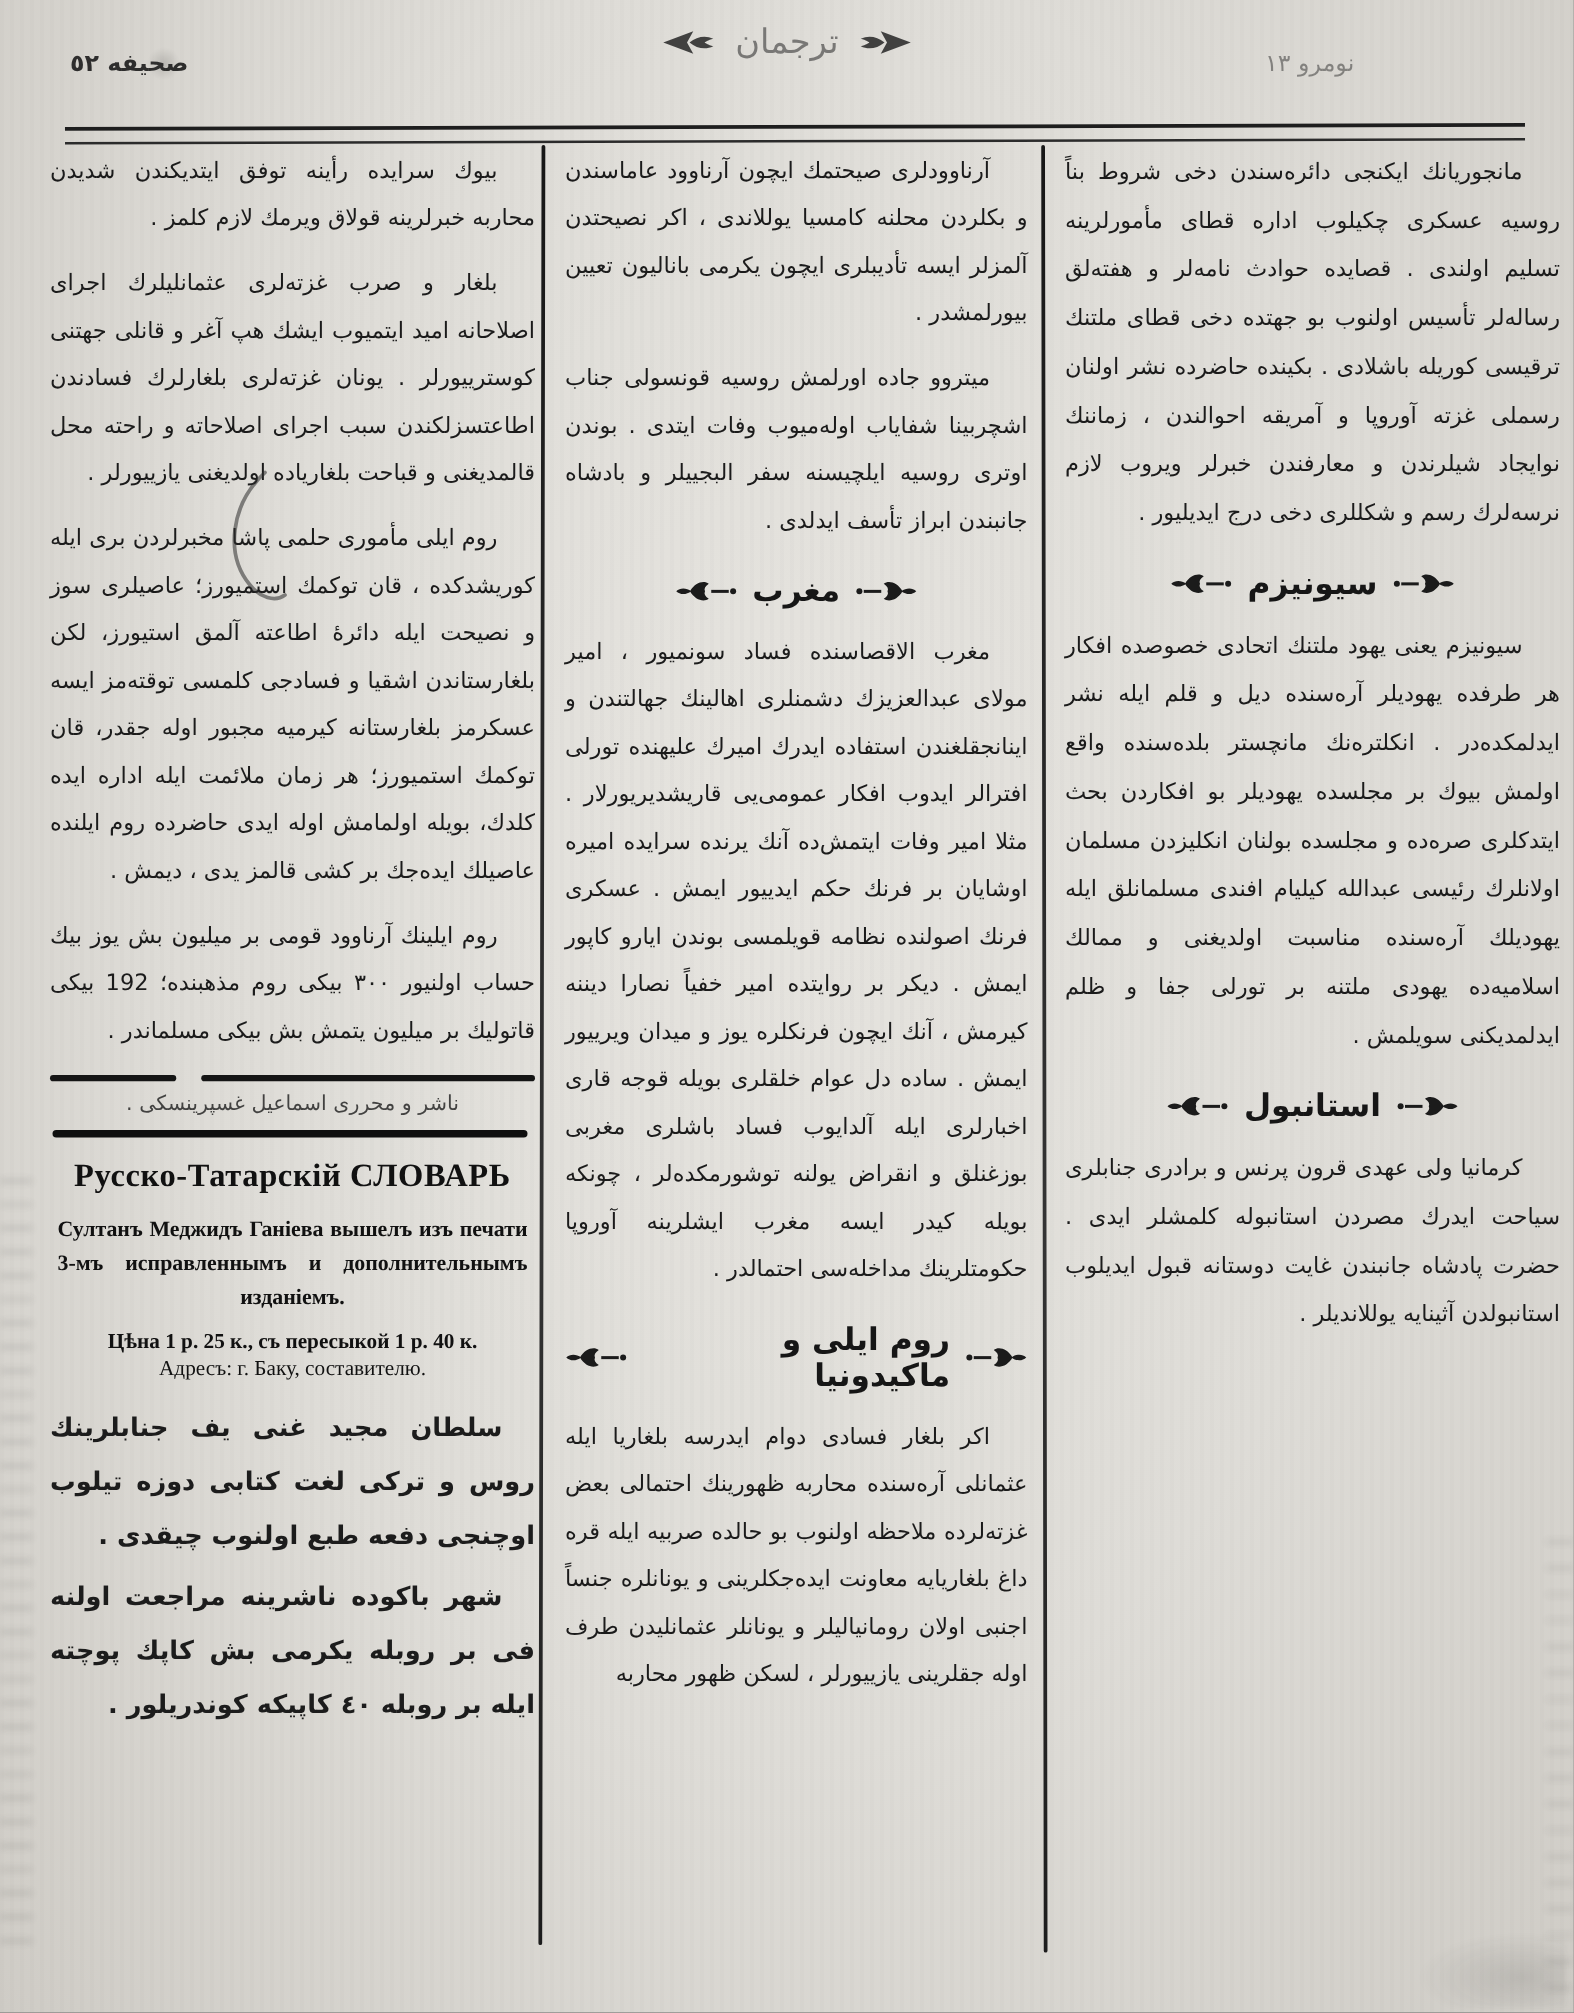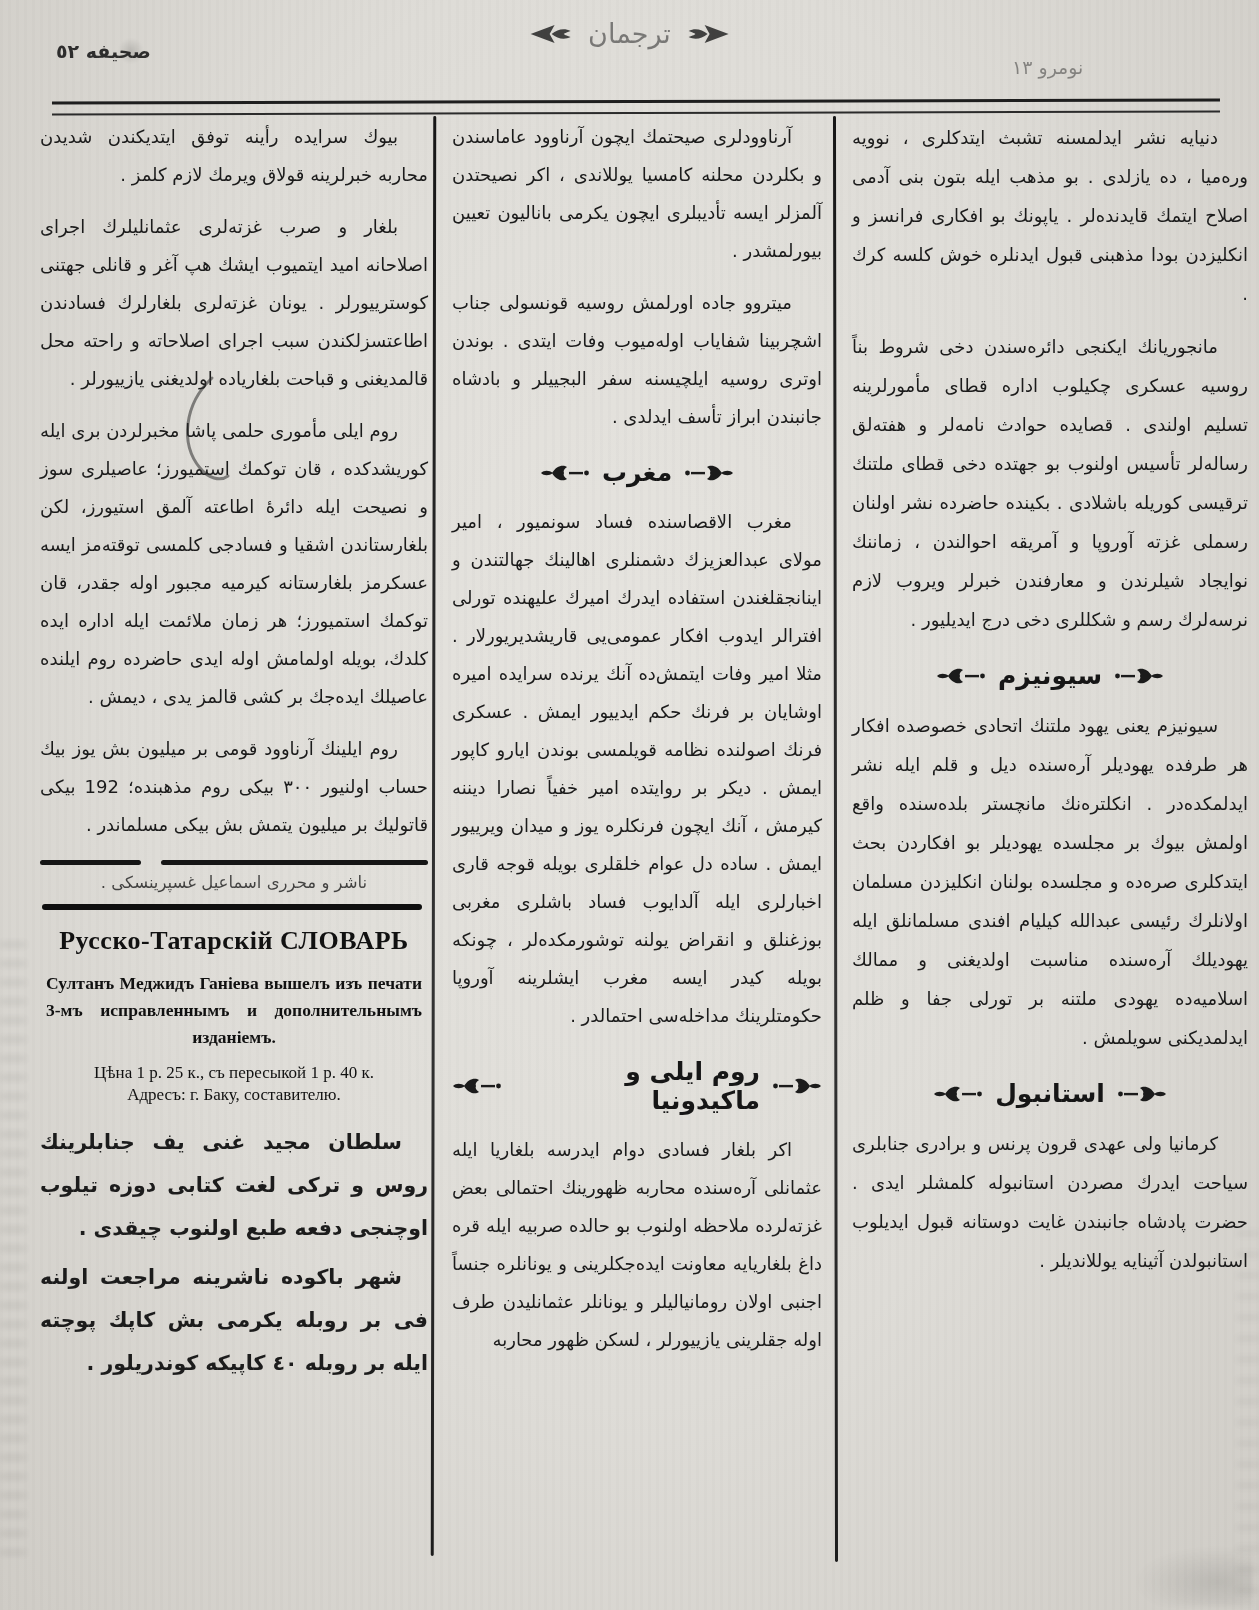--- a/index.html
+++ b/index.html
@@ -9,21 +9,21 @@
     margin:0 auto;
     background:
       repeating-linear-gradient(90deg, rgba(0,0,0,.015) 0 3px, transparent 3px 8px),
       radial-gradient(ellipse at 50% 42%, #e6e4df 0%, #dedcd7 55%, #cfccc6 100%);
     overflow:hidden;
     font-family:"DejaVu Sans", sans-serif;
     color:#1c1c1c;
   }
   
   .page-label{position:absolute;top:40px;left:56px;font-size:19px;font-weight:bold;direction:rtl;opacity:.9;}
-  .issue-label{position:absolute;top:56px;left:1012px;font-size:19px;direction:rtl;opacity:.45;}
+  .issue-label{position:absolute;top:40px;left:1012px;font-size:19px;direction:rtl;opacity:.45;}
   .masthead{position:absolute;top:18px;left:50%;transform:translateX(-50%);display:flex;align-items:center;gap:16px;}
   .masthead-title{font-size:27px;letter-spacing:2px;color:#3b3b3b;opacity:.62;direction:rtl;}
   .mast-orn{opacity:.85;}
   .mast-orn.flip{transform:scaleX(-1);}
   .head-rule{position:absolute;top:100px;left:52px;width:1168px;height:9px;
     border-top:3px solid #1e1e1e;border-bottom:2px solid #2b2b2b;transform:rotate(-.15deg);}
   
   .vrule{position:absolute;width:3px;background:linear-gradient(180deg,#171717,#343434 60%,#1d1d1d);border-radius:2px;}
   .vrule-1{left:432px;top:116px;height:1440px;transform:rotate(.1deg);}
   .vrule-2{left:834px;top:116px;height:1446px;transform:rotate(-.08deg);}
@@ -43,21 +43,21 @@
   
   .broken-rule{display:flex;gap:20px;align-items:center;margin:16px 0 8px;}
   .broken-rule .seg{height:5px;background:#151515;border-radius:3px;}
   .seg-a{width:26%;}
   .seg-b{flex:1;}
   .publisher{direction:rtl;text-align:center;font-size:16.5px;opacity:.8;margin:8px 0 12px;}
   .heavy-rule{height:6px;background:#0f0f0f;border-radius:3px;margin:2px 6px 16px 2px;}
   .ru{font-family:"Liberation Serif", serif;color:#111;}
   .ru-title{font-size:26px;font-weight:bold;text-align:center;letter-spacing:.5px;margin:4px 0 14px;white-space:nowrap;}
   .ru-body{font-size:17.5px;font-weight:bold;line-height:1.55;text-align:justify;text-align-last:center;margin:0 6px 12px;}
-  .ru-price{font-size:17px;font-weight:normal;text-align:center;margin:2px 0 2px;}
+  .ru-price{font-size:17px;font-weight:bold;text-align:center;margin:2px 0 2px;}
   .ru-addr{font-size:17px;font-weight:normal;text-align:center;margin:0 0 16px;}
   .ar-ad{direction:rtl;font-size:20.5px;line-height:43px;font-weight:bold;text-align:justify;
          text-indent:26px;margin:0 0 6px;}
   
   .ink-smear{position:absolute;left:150px;top:372px;opacity:.55;}
   .edge-scribble{position:absolute;left:0;top:930px;width:26px;height:640px;
     background:repeating-linear-gradient(0deg, transparent 0 16px, rgba(50,50,50,.35) 16px 19px);
     filter:blur(3px);opacity:.45;}
   .edge-scribble-r{position:absolute;right:0;top:1220px;width:22px;height:390px;
     background:repeating-linear-gradient(0deg, transparent 0 18px, rgba(60,60,60,.3) 18px 21px);
@@ -152,21 +152,20 @@
         <circle cx="3.5" cy="10" r="2.4" fill="#1b1b1b"></circle>
         <rect x="7" y="8.9" width="14" height="2.4" fill="#1b1b1b"></rect>
         <path d="M38 10c-4-7-11-9-15-6 3 2 4 4 3 6 1 2 0 4-3 6 4 3 11 1 15-6z" fill="#1b1b1b"></path>
         <path d="M37 10c4-3 9-3 12 0-3 3-8 3-12 0z" fill="#1b1b1b"></path>
       </svg>
     </h2>
     <p class="ar">اكر بلغار فسادی دوام ایدرسه بلغاریا ایله عثمانلی آره‌سنده محاربه ظهورینك احتمالی بعض غزته‌لرده ملاحظه اولنوب بو حالده صربیه ایله قره داغ بلغاریایه معاونت ایده‌جكلرینی و یونانلره جنساً اجنبی اولان رومانیالیلر و یونانلر عثمانلیدن طرف اوله جقلرینی یازییورلر ، لسكن ظهور محاربه</p>
   </section>
 
   <section class="col col-right">
-    <p class="ar">دنیایه نشر ایدلمسنه تشبث ایتدكلری ، نوویه وره‌میا ، ده یازلدی . بو مذهب ایله بتون بنی آدمی اصلاح ایتمك قایدنده‌لر . یاپونك بو افكاری فرانسز و انكلیزدن بودا مذهبنی قبول ایدنلره خوش كلسه كرك .</p>
 
     <p class="ar">مانجوریانك ایكنجی دائره‌سندن دخی شروط بناً روسیه عسكری چكیلوب اداره قطای مأمورلرینه تسلیم اولندی . قصایده حوادث نامه‌لر و هفته‌لق رساله‌لر تأسیس اولنوب بو جهتده دخی قطای ملتنك ترقیسی كوریله باشلادی . بكینده حاضرده نشر اولنان رسملی غزته آوروپا و آمریقه احوالندن ، زماننك نوایجاد شیلرندن و معارفندن خبرلر ویروب لازم نرسه‌لرك رسم و شكللری دخی درج ایدیلیور .</p>
 
     <h2 class="sec-head">
       <svg class="orn" width="50" height="20" viewBox="0 0 50 20" aria-hidden="true">
         <circle cx="3.5" cy="10" r="2.4" fill="#1b1b1b"></circle>
         <rect x="7" y="8.9" width="14" height="2.4" fill="#1b1b1b"></rect>
         <path d="M38 10c-4-7-11-9-15-6 3 2 4 4 3 6 1 2 0 4-3 6 4 3 11 1 15-6z" fill="#1b1b1b"></path>
         <path d="M37 10c4-3 9-3 12 0-3 3-8 3-12 0z" fill="#1b1b1b"></path>
       </svg>

